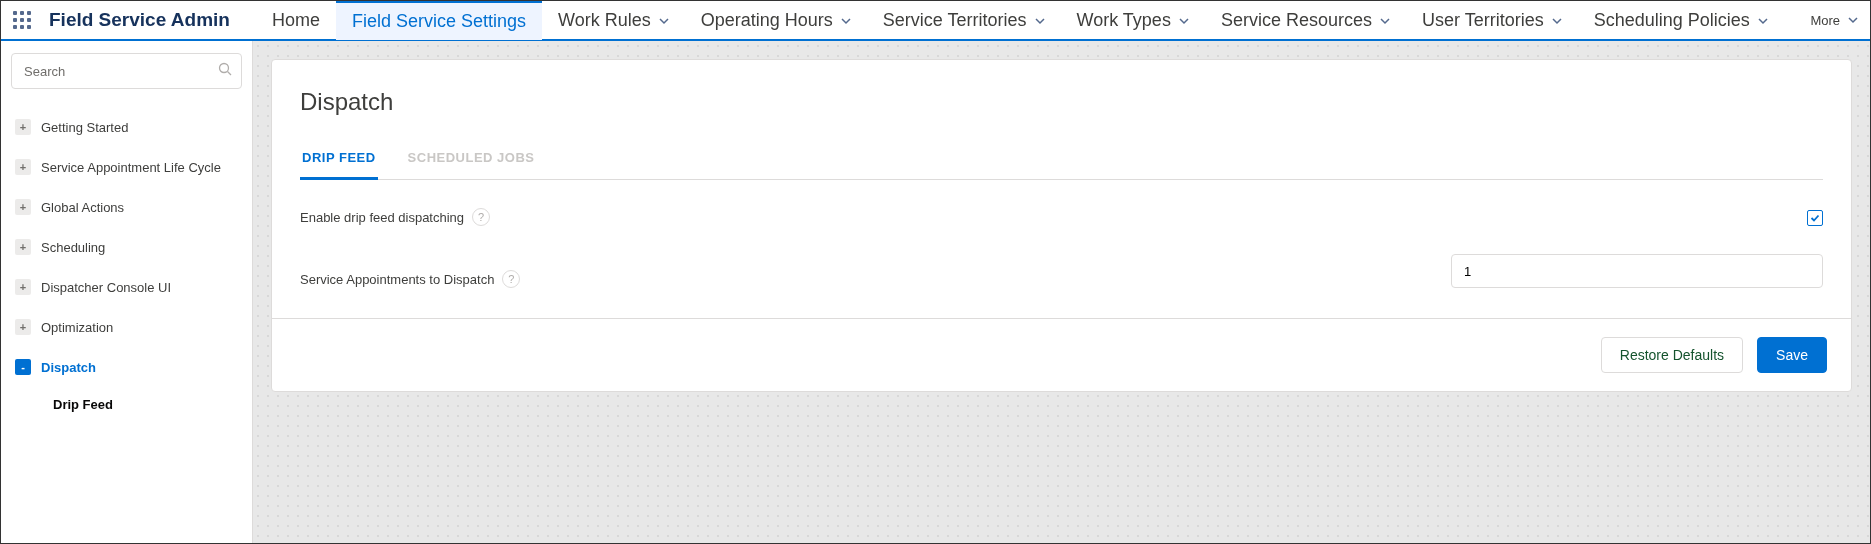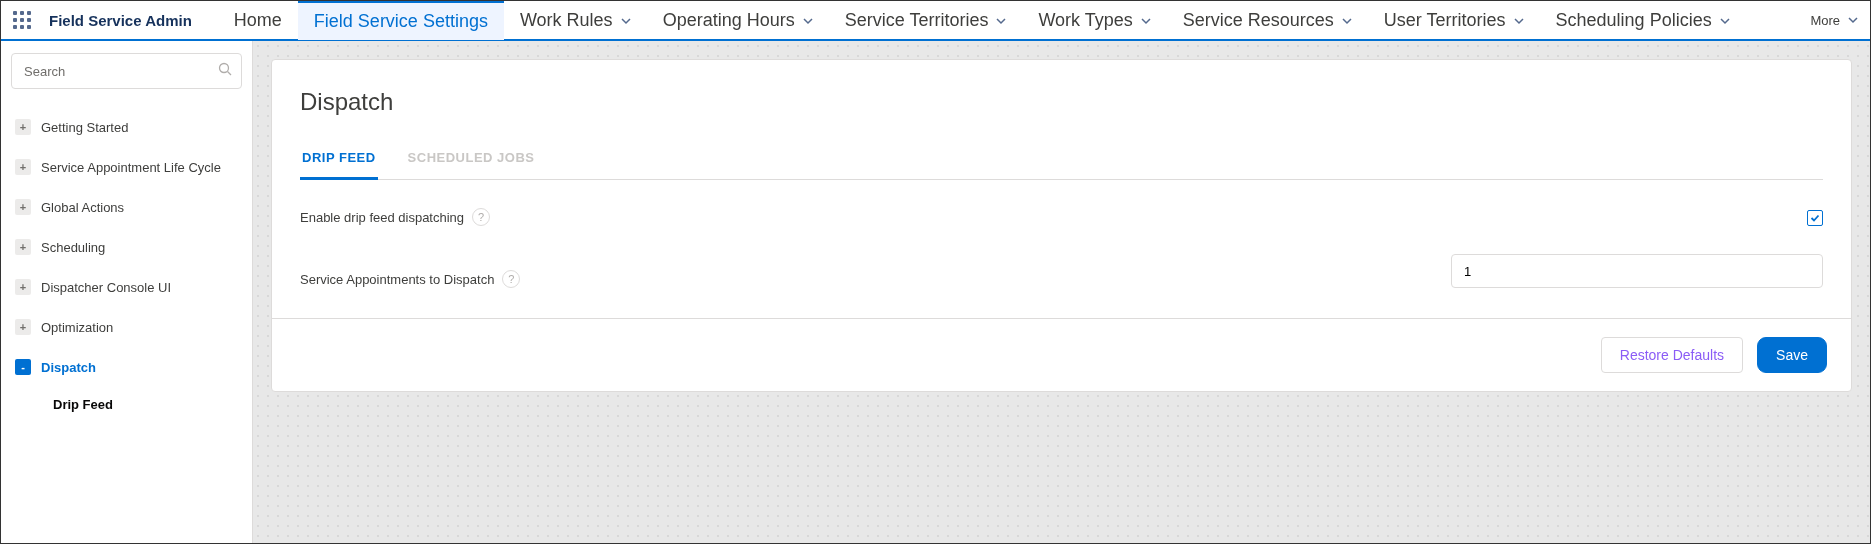--- a/index.html
+++ b/index.html
@@ -31,21 +31,21 @@
   grid-template-rows: repeat(3, 4px);
   gap: 3px;
   margin-right: 18px;
   cursor: pointer;
 }
 .app-launcher span {
   background: #54698d;
   border-radius: 1px;
 }
 .app-title {
-  font-size: 15px;
+  font-size: 19px;
   color: #16325c;
   font-weight: 600;
   margin-right: 26px;
 }
 .nav-tabs {
   display: flex;
   align-items: stretch;
   height: 40px;
 }
 .nav-tab {
@@ -240,27 +240,26 @@
   margin-top: 30px;
 }
 .btn {
   height: 36px;
   padding: 0 18px;
   border-radius: 4px;
   font-size: 14px;
   cursor: pointer;
   border: 1px solid #dddbda;
   background: #fff;
-  color: #8b5cf6;
+  color: #14532d;
 }
 .btn-primary {
   background: #0070d2;
   border-color: #0070d2;
   color: #fff;
-  border-radius: 9px;
 }
 .chev-svg { width: 10px; height: 10px; }
 </style>
 </head>
 <body>
 
 <div class="topbar">
   <div class="app-launcher">
     <span></span>
       <span></span>

